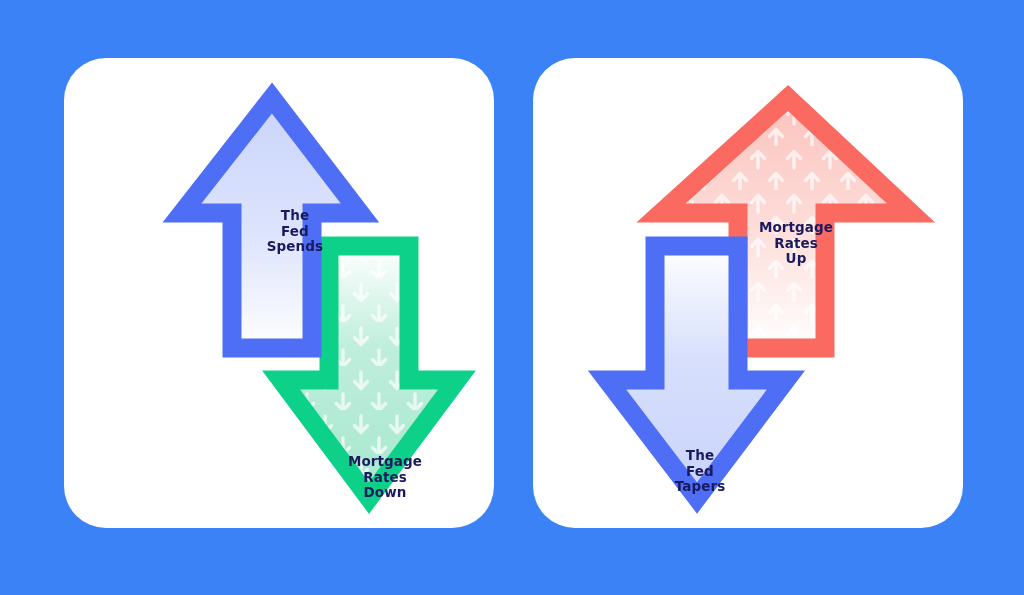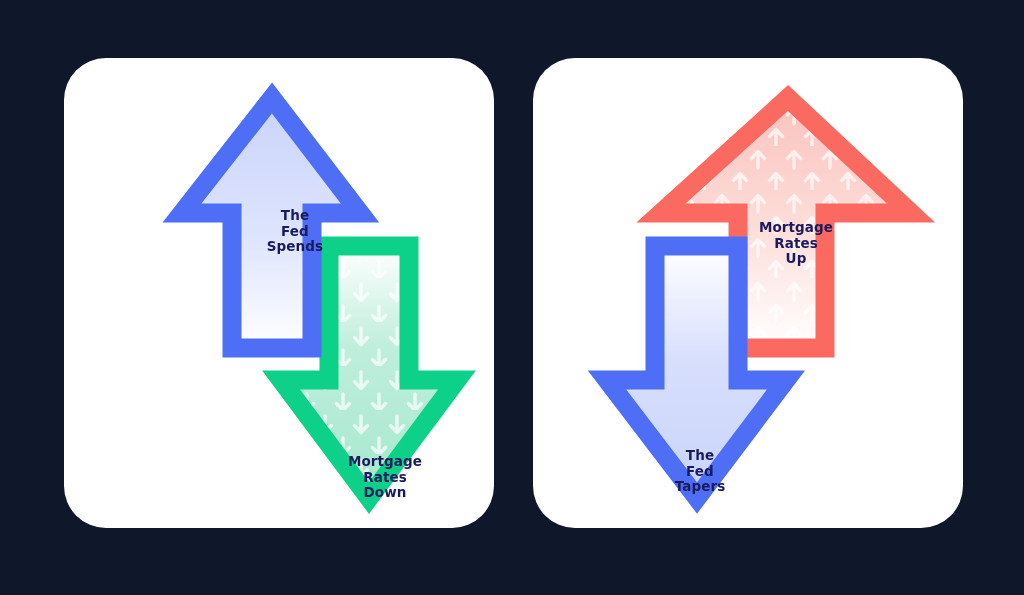--- a/index.html
+++ b/index.html
@@ -5,21 +5,21 @@
   * { margin:0; padding:0; box-sizing:border-box; }
   html, body {
     width:1024px; height:595px;
     background:#000000;
     font-family:"DejaVu Sans", sans-serif;
     overflow:hidden;
   }
   .stage {
     position:relative;
     width:1024px; height:595px;
-    background:#0f172a;
+    background:#3b82f6;
   }
   .card {
     position:absolute;
     top:58px;
     width:430px; height:470px;
     background:#ffffff;
     border-radius:42px;
     overflow:hidden;
   }
   #card-left  { left:64px; }

